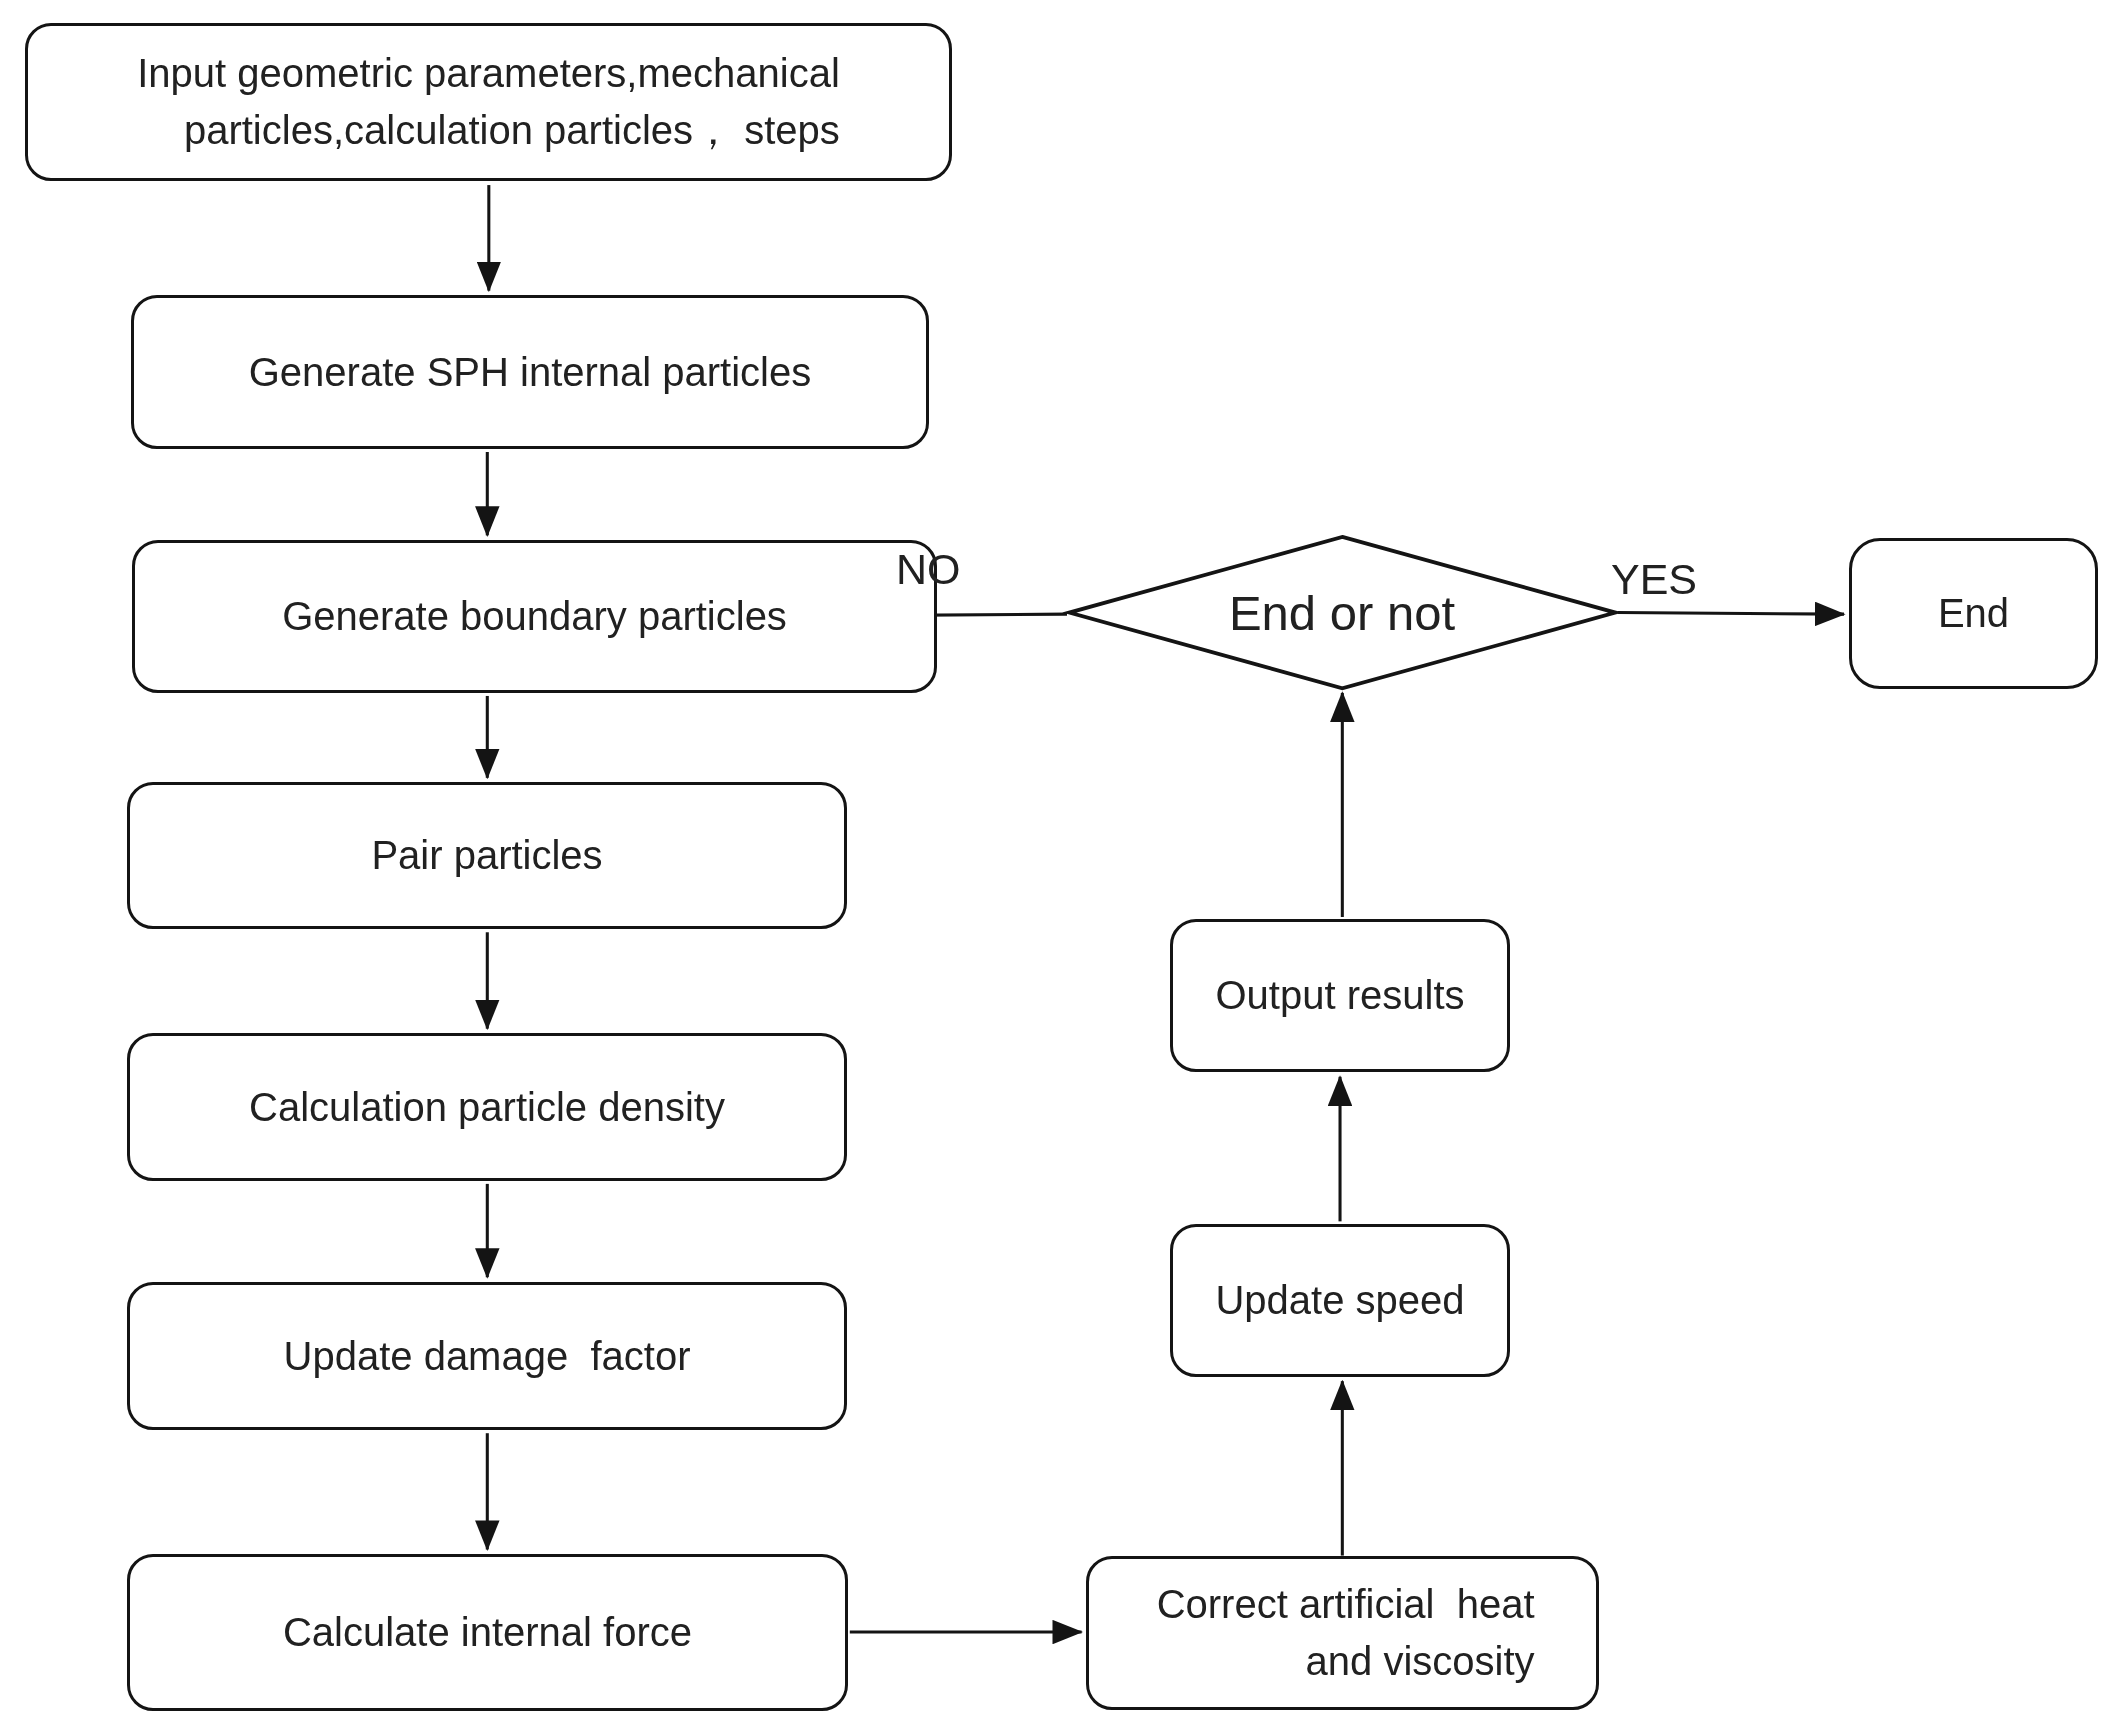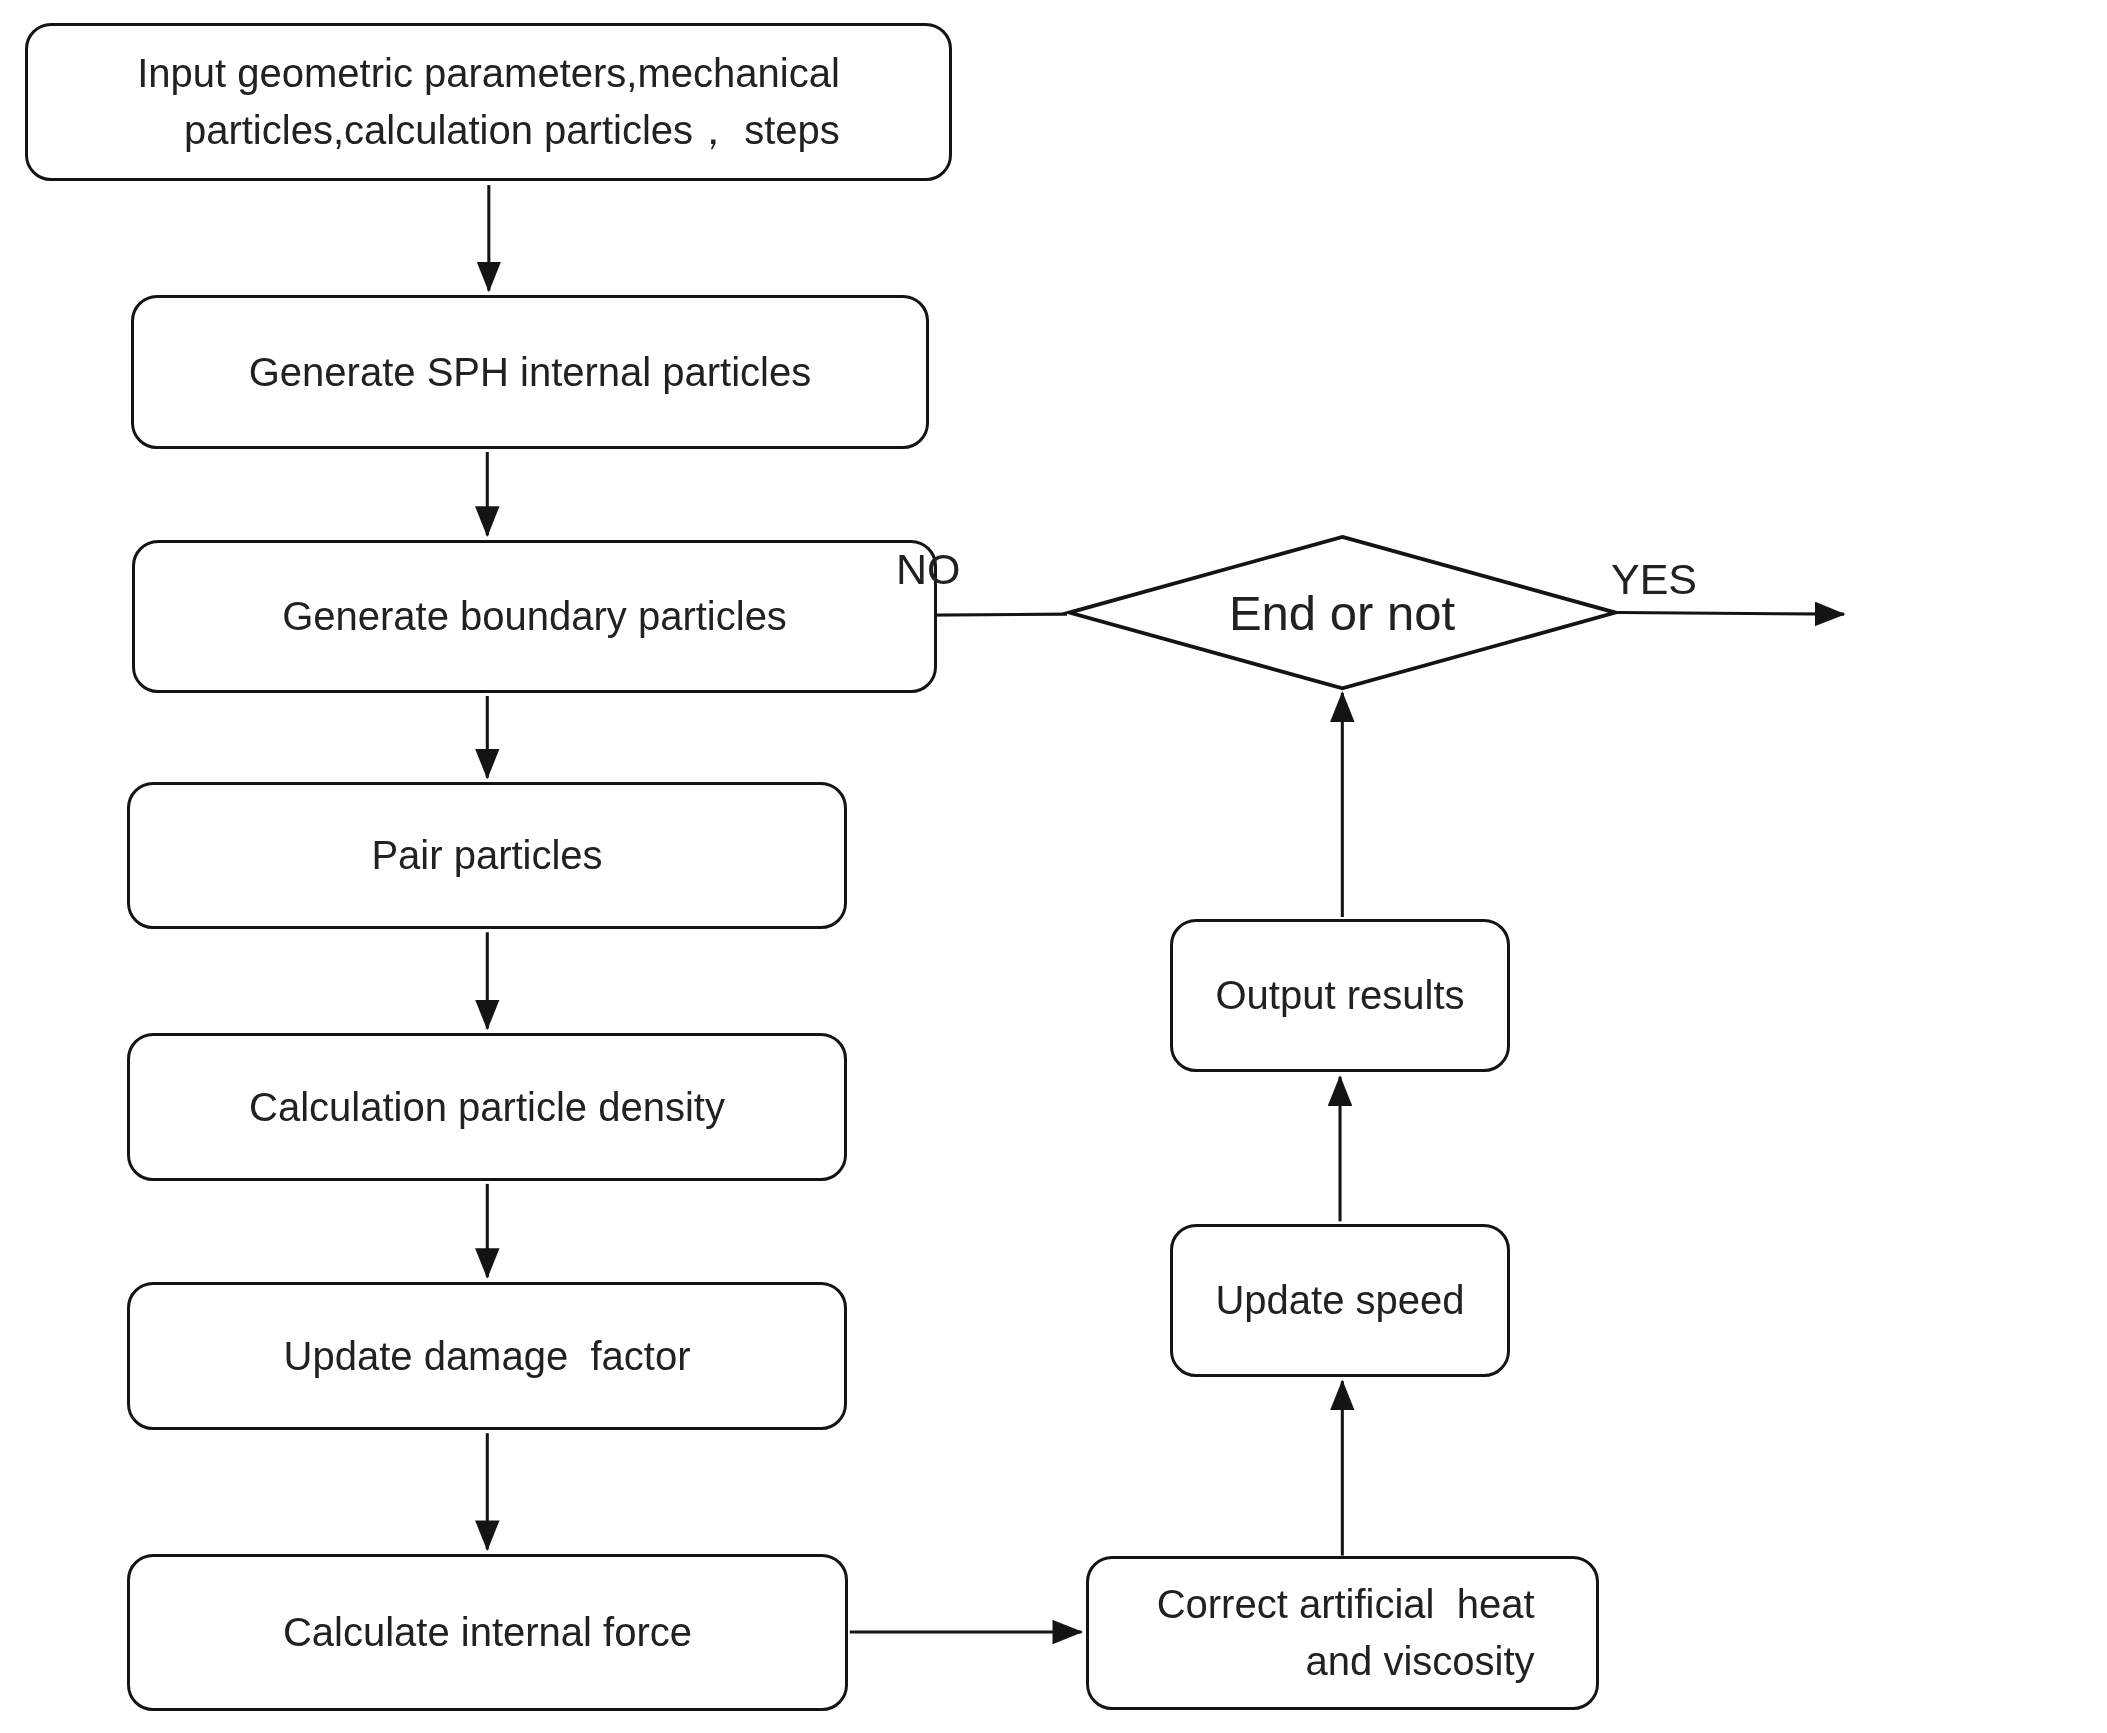--- a/index.html
+++ b/index.html
@@ -128,20 +128,21 @@
 
   <div class="node n-internal-force">Calculate internal force</div>
 
   <div class="node n-correct">Correct artificial  heat
 and viscosity</div>
 
   <div class="node n-update-speed">Update speed</div>
 
   <div class="node n-output">Output results</div>
 
+  <div class="node n-end">End</div>
 
   <div class="diamond-label">End or not</div>
 
   <div class="edge-label el-no">NO</div>
 
   <div class="edge-label el-yes">YES</div>
 
 </div>
 
 

